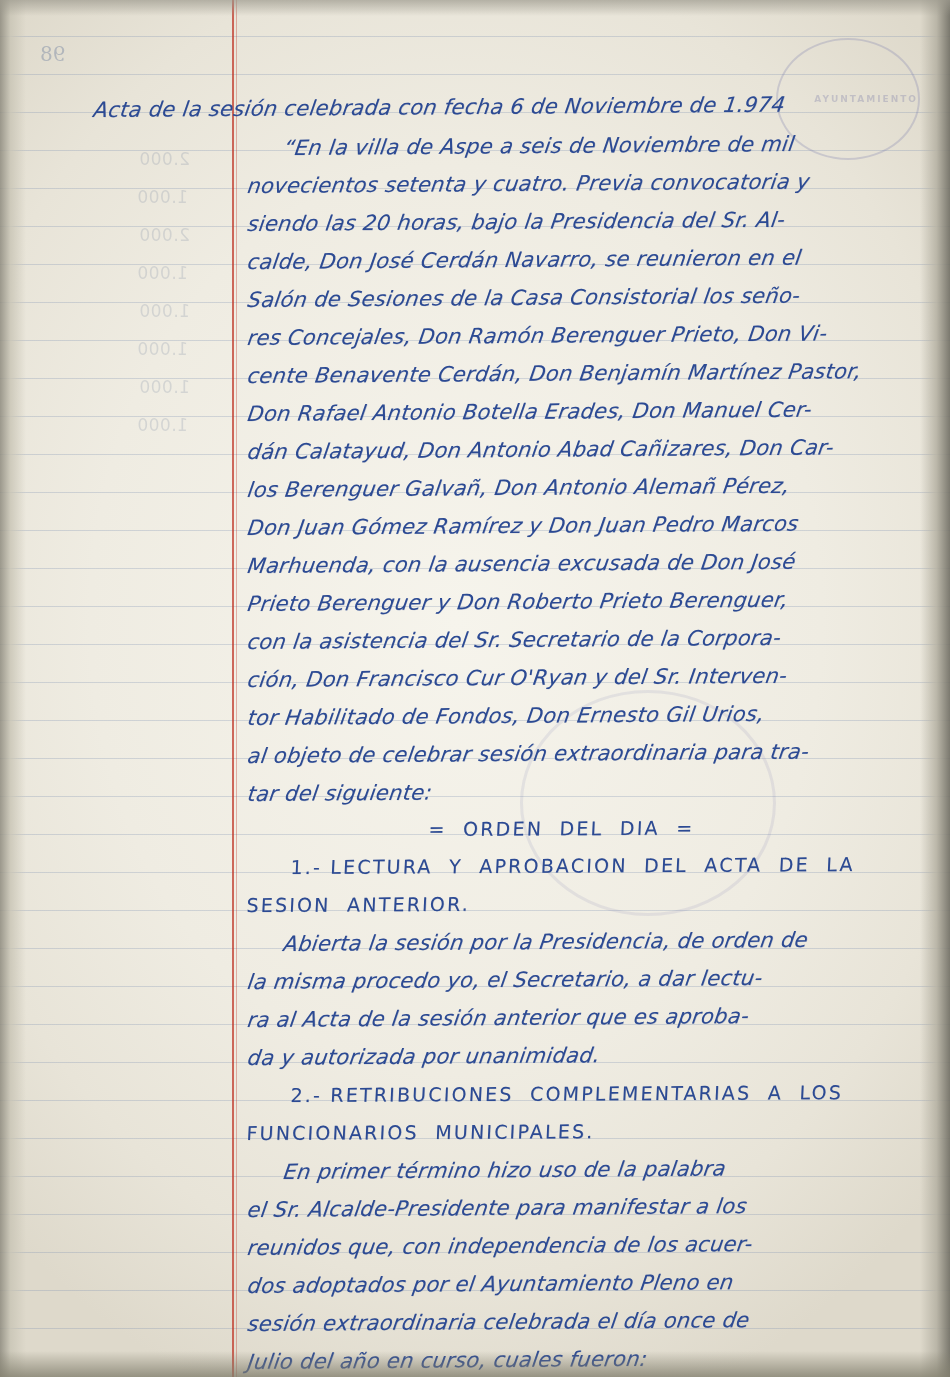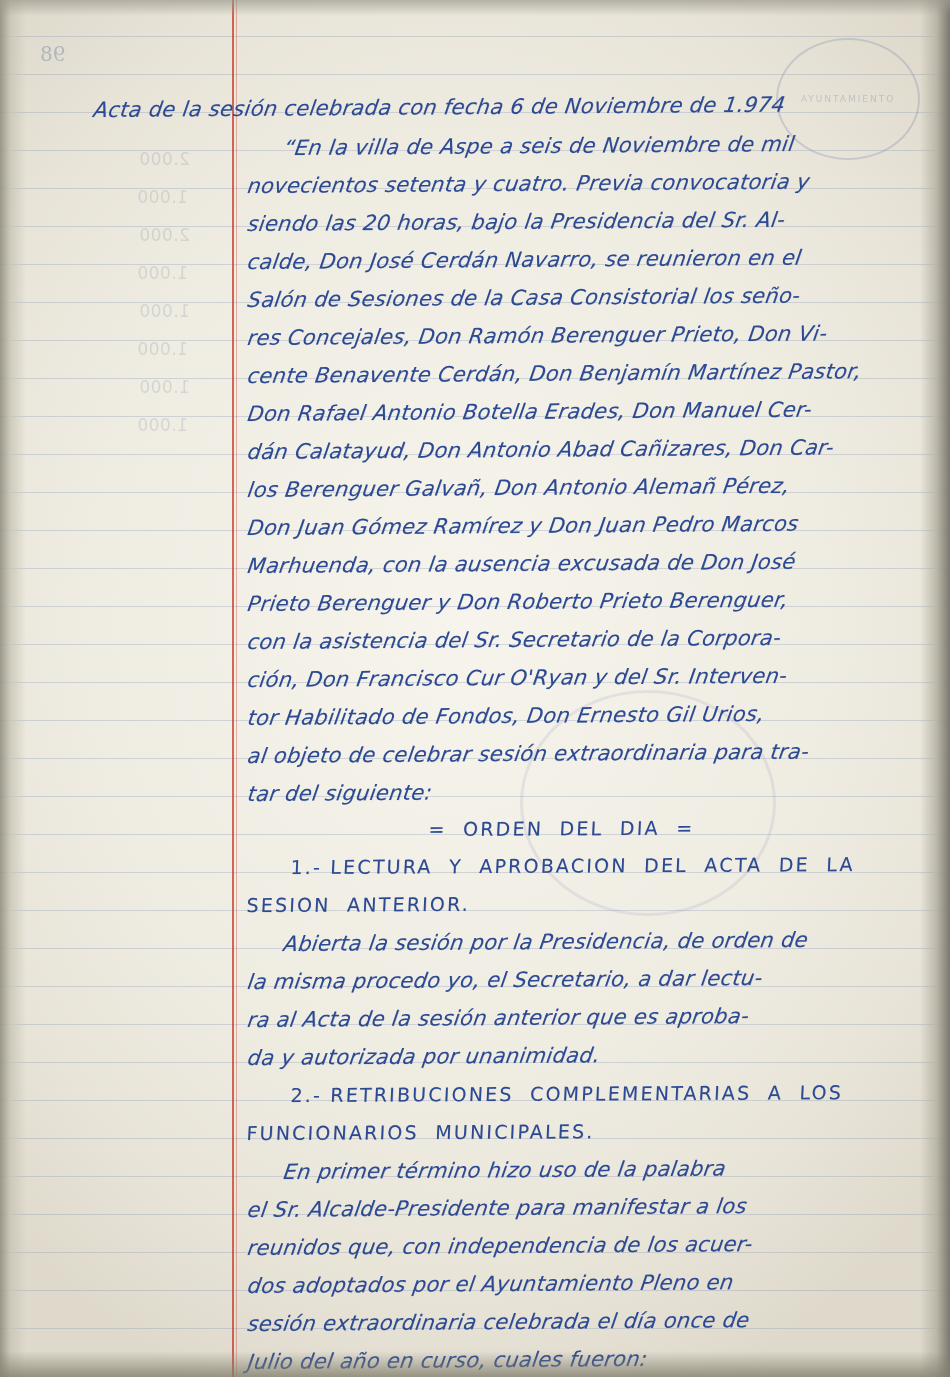--- a/index.html
+++ b/index.html
@@ -100,23 +100,24 @@
   .stamp {
     position: absolute;
     border: 2px solid #7d7fae;
     border-radius: 50%;
     opacity: .28;
     color: #6a6ca0;
     font-size: 9px;
     letter-spacing: 2px;
     display: flex;
     align-items: center;
-    justify-content: center;
+    justify-content: flex-end;
     text-align: center;
     pointer-events: none;
+    font-weight: bold;
   }
   .stamp-tr { right: 30px; top: 38px; width: 140px; height: 118px; }
   .stamp-mid { left: 520px; top: 690px; width: 250px; height: 220px; opacity: .14; border-width: 3px; }
   .corner-number {
     position: absolute;
     left: 40px;
     top: 42px;
     font-size: 20px;
     color: #5a6f96;
     opacity: .35;

